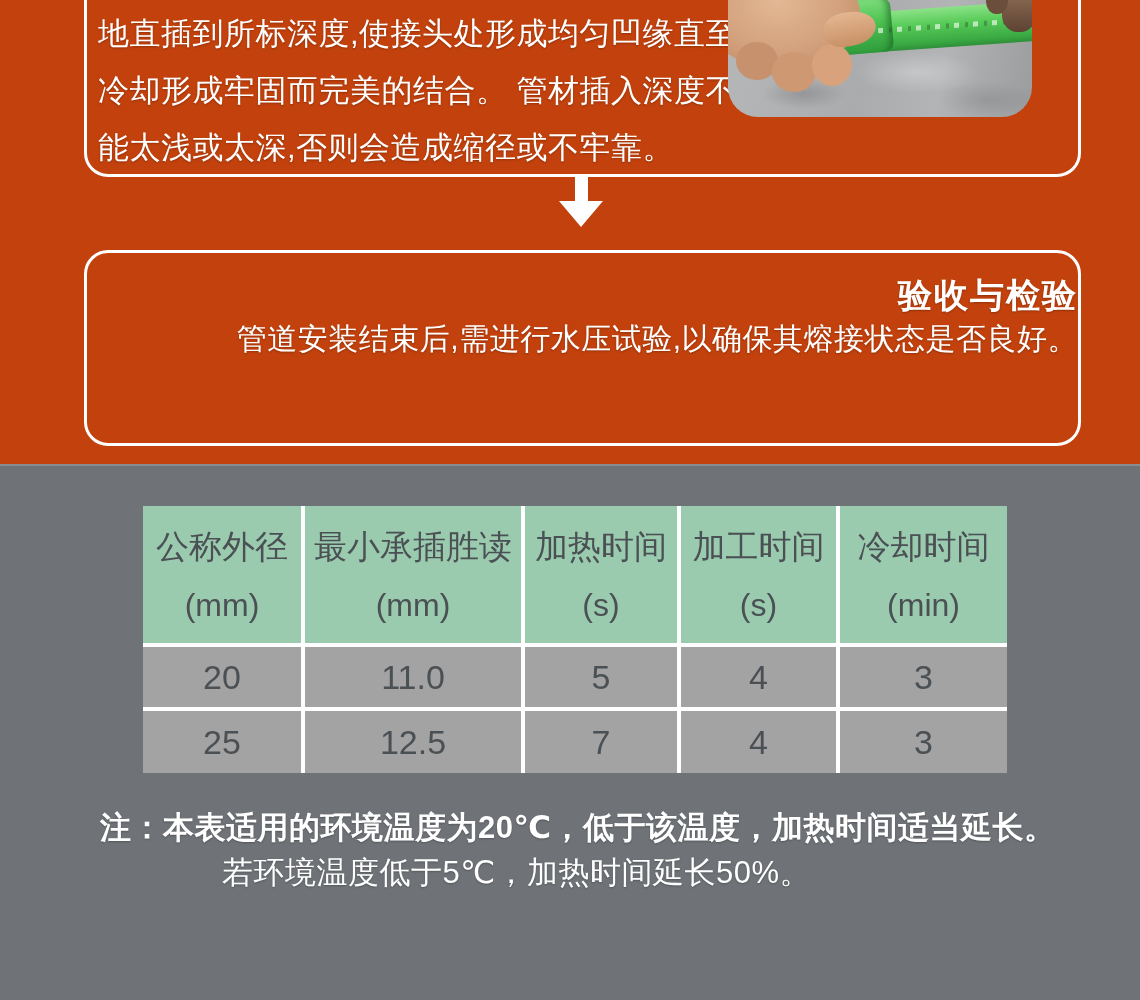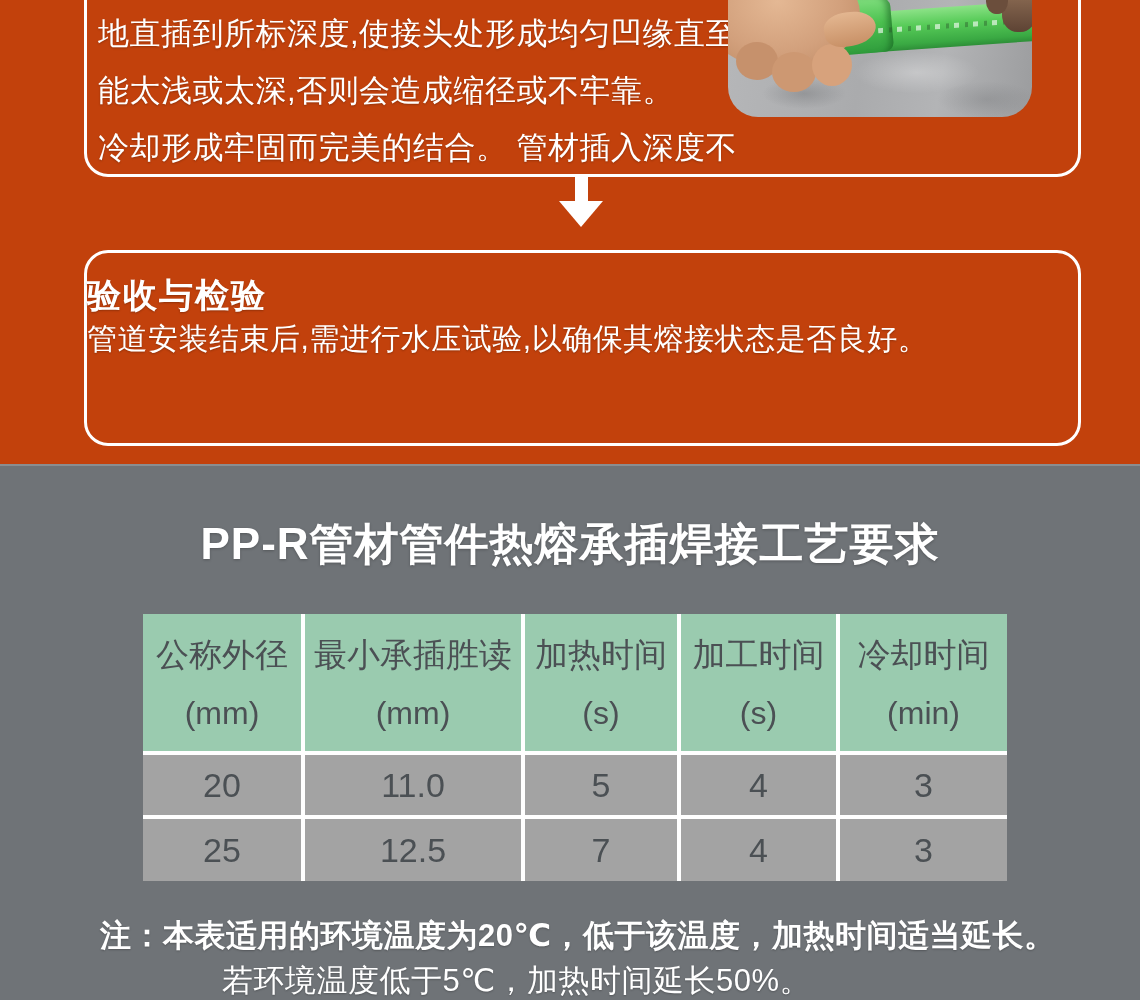--- a/index.html
+++ b/index.html
@@ -117,21 +117,21 @@
     border-top: 26px solid #ffffff;
   }
 
   .inspection-box {
     position: absolute;
     left: 84px; top: 250px;
     width: 997px; height: 196px;
     border: 3px solid #ffffff;
     border-radius: 24px;
     color: #ffffff;
-    text-align: left;
+    text-align: right;
   }
   .inspection-title {
     margin-top: 20px;
     font-size: 34px;
     font-weight: bold;
     letter-spacing: 2px;
     text-shadow: 0 1px 2px rgba(0,0,0,0.25);
   }
   .inspection-body {
     font-size: 30px;
@@ -204,22 +204,22 @@
 <body>
 
 <div class="page">
 
   <div class="top-section">
 
     <div class="intro-box"></div>
 
     <div class="intro-text">
       <div>地直插到所标深度,使接头处形成均匀凹缘直至</div>
+      <div>冷却形成牢固而完美的结合。 管材插入深度不</div>
       <div>能太浅或太深,否则会造成缩径或不牢靠。</div>
-      <div>冷却形成牢固而完美的结合。 管材插入深度不</div>
     </div>
 
     <div class="photo">
       <div class="pipe"></div>
       <div class="fitting"></div>
       <div class="pipe-print"></div>
       <div class="hand-palm"></div>
       <div class="knuckle k1"></div>
       <div class="knuckle k2"></div>
       <div class="knuckle k3"></div>
@@ -234,21 +234,20 @@
     </div>
 
     <div class="inspection-box">
       <div class="inspection-title">验收与检验</div>
       <div class="inspection-body">管道安装结束后,需进行水压试验,以确保其熔接状态是否良好。</div>
     </div>
   </div>
 
   <div class="bottom-section">
 
-    <div class="section-title">PP-R管材管件热熔承插焊接工艺要求</div>
 
     <table class="spec">
       <colgroup>
         <col style="width:160px">
         <col style="width:220px">
         <col style="width:156px">
         <col style="width:159px">
         <col style="width:169px">
       </colgroup>
       <thead>

